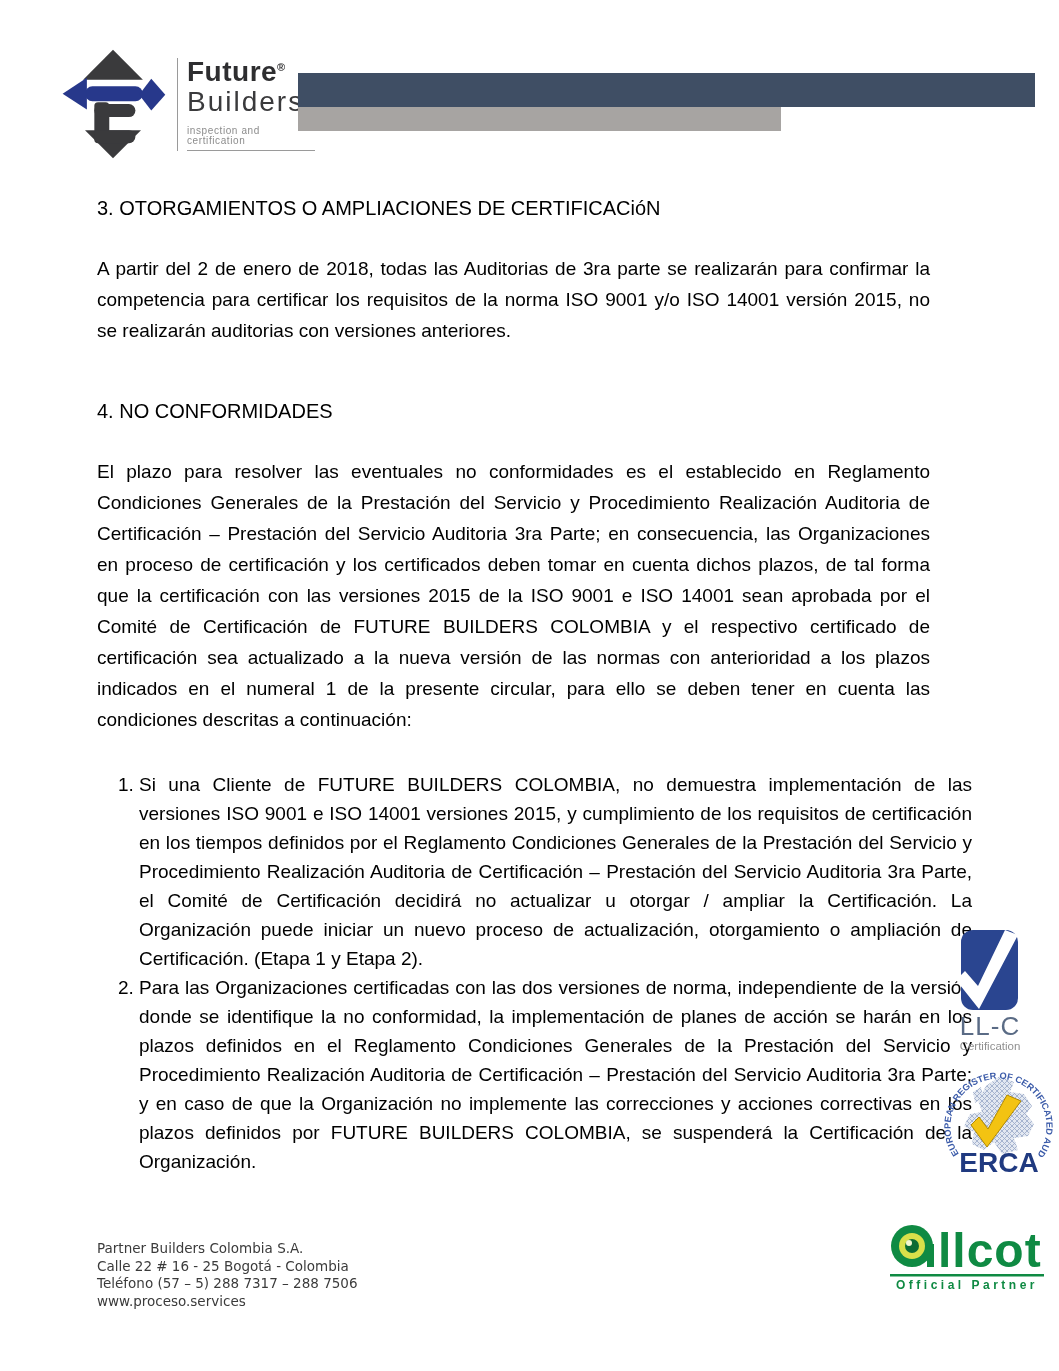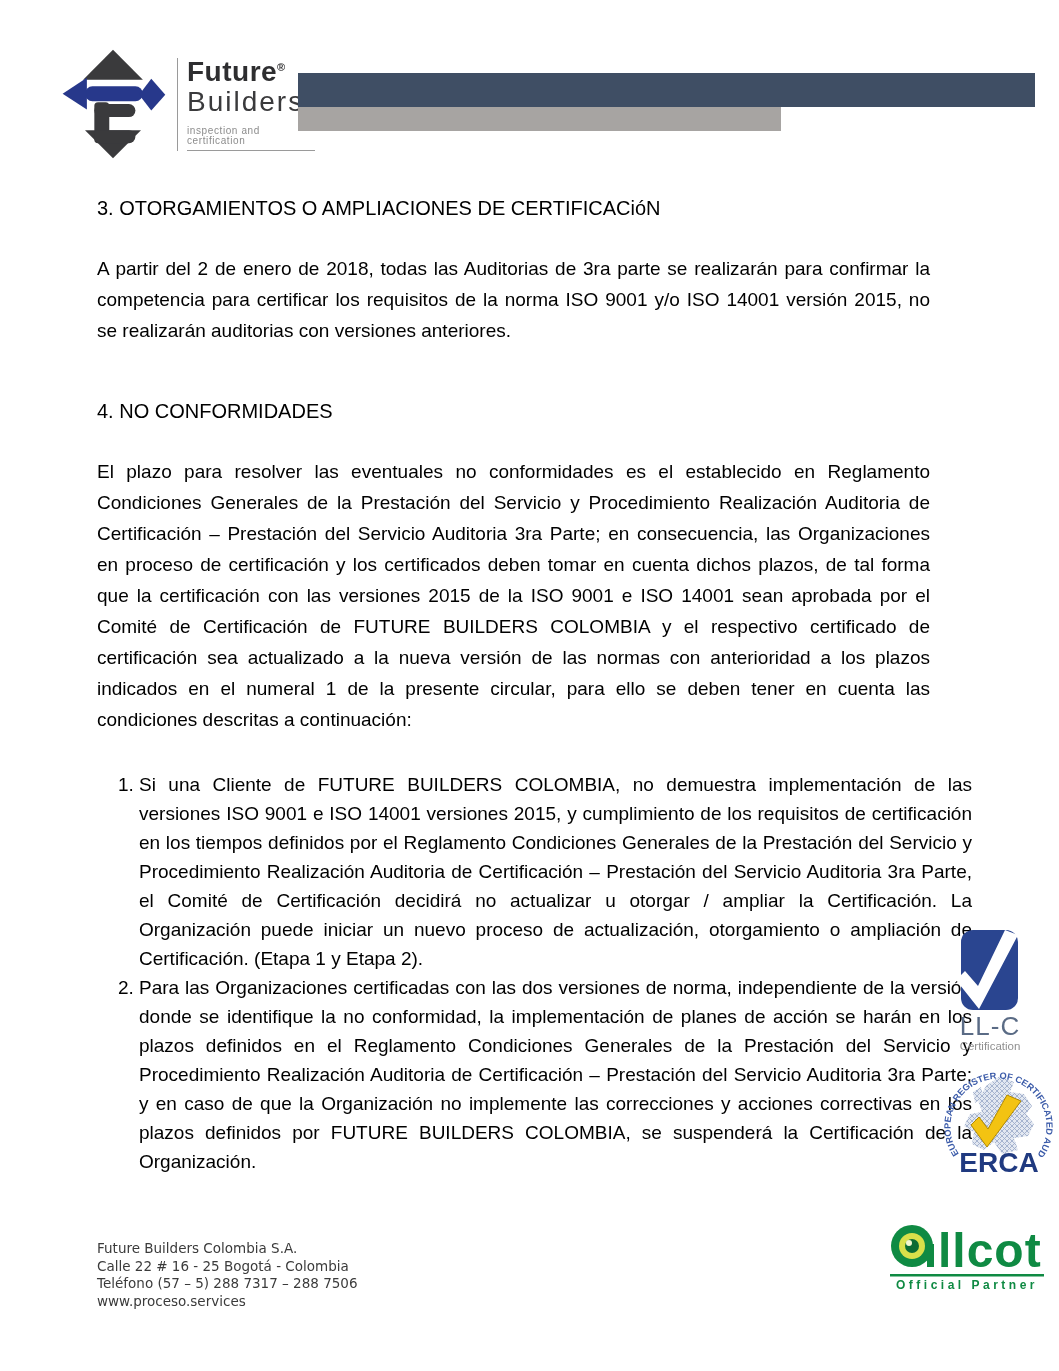--- a/index.html
+++ b/index.html
@@ -109,17 +109,17 @@
     <circle cx="24" cy="28" r="7" fill="#0B6B33"></circle>
     <circle cx="21" cy="25" r="3" fill="#F4F7D0"></circle>
     <rect x="39" y="26" width="7" height="23" fill="#0F8A43"></rect>
   </g>
   <text x="50" y="49" font-size="48" font-weight="bold" letter-spacing="1" fill="#0F8A43" font-family="Liberation Sans, sans-serif">llcot</text>
   <rect x="2" y="56" width="154" height="2.5" fill="#0F8A43"></rect>
   <text x="79" y="71" text-anchor="middle" font-size="12" font-weight="bold" letter-spacing="3.5" fill="#0F8A43" font-family="Liberation Sans, sans-serif">Official Partner</text>
 </svg>
 
 <div class="abs footer">
-  <div>Future Builders Colombia S.A.</div>
+  <div>Partner Builders Colombia S.A.</div>
   <div>Calle 22 # 16 - 25 Bogotá - Colombia</div>
   <div>Teléfono (57 – 5) 288 7317 – 288 7506</div>
   <div>www.proceso.services</div>
 </div>
 
 </body></html>

